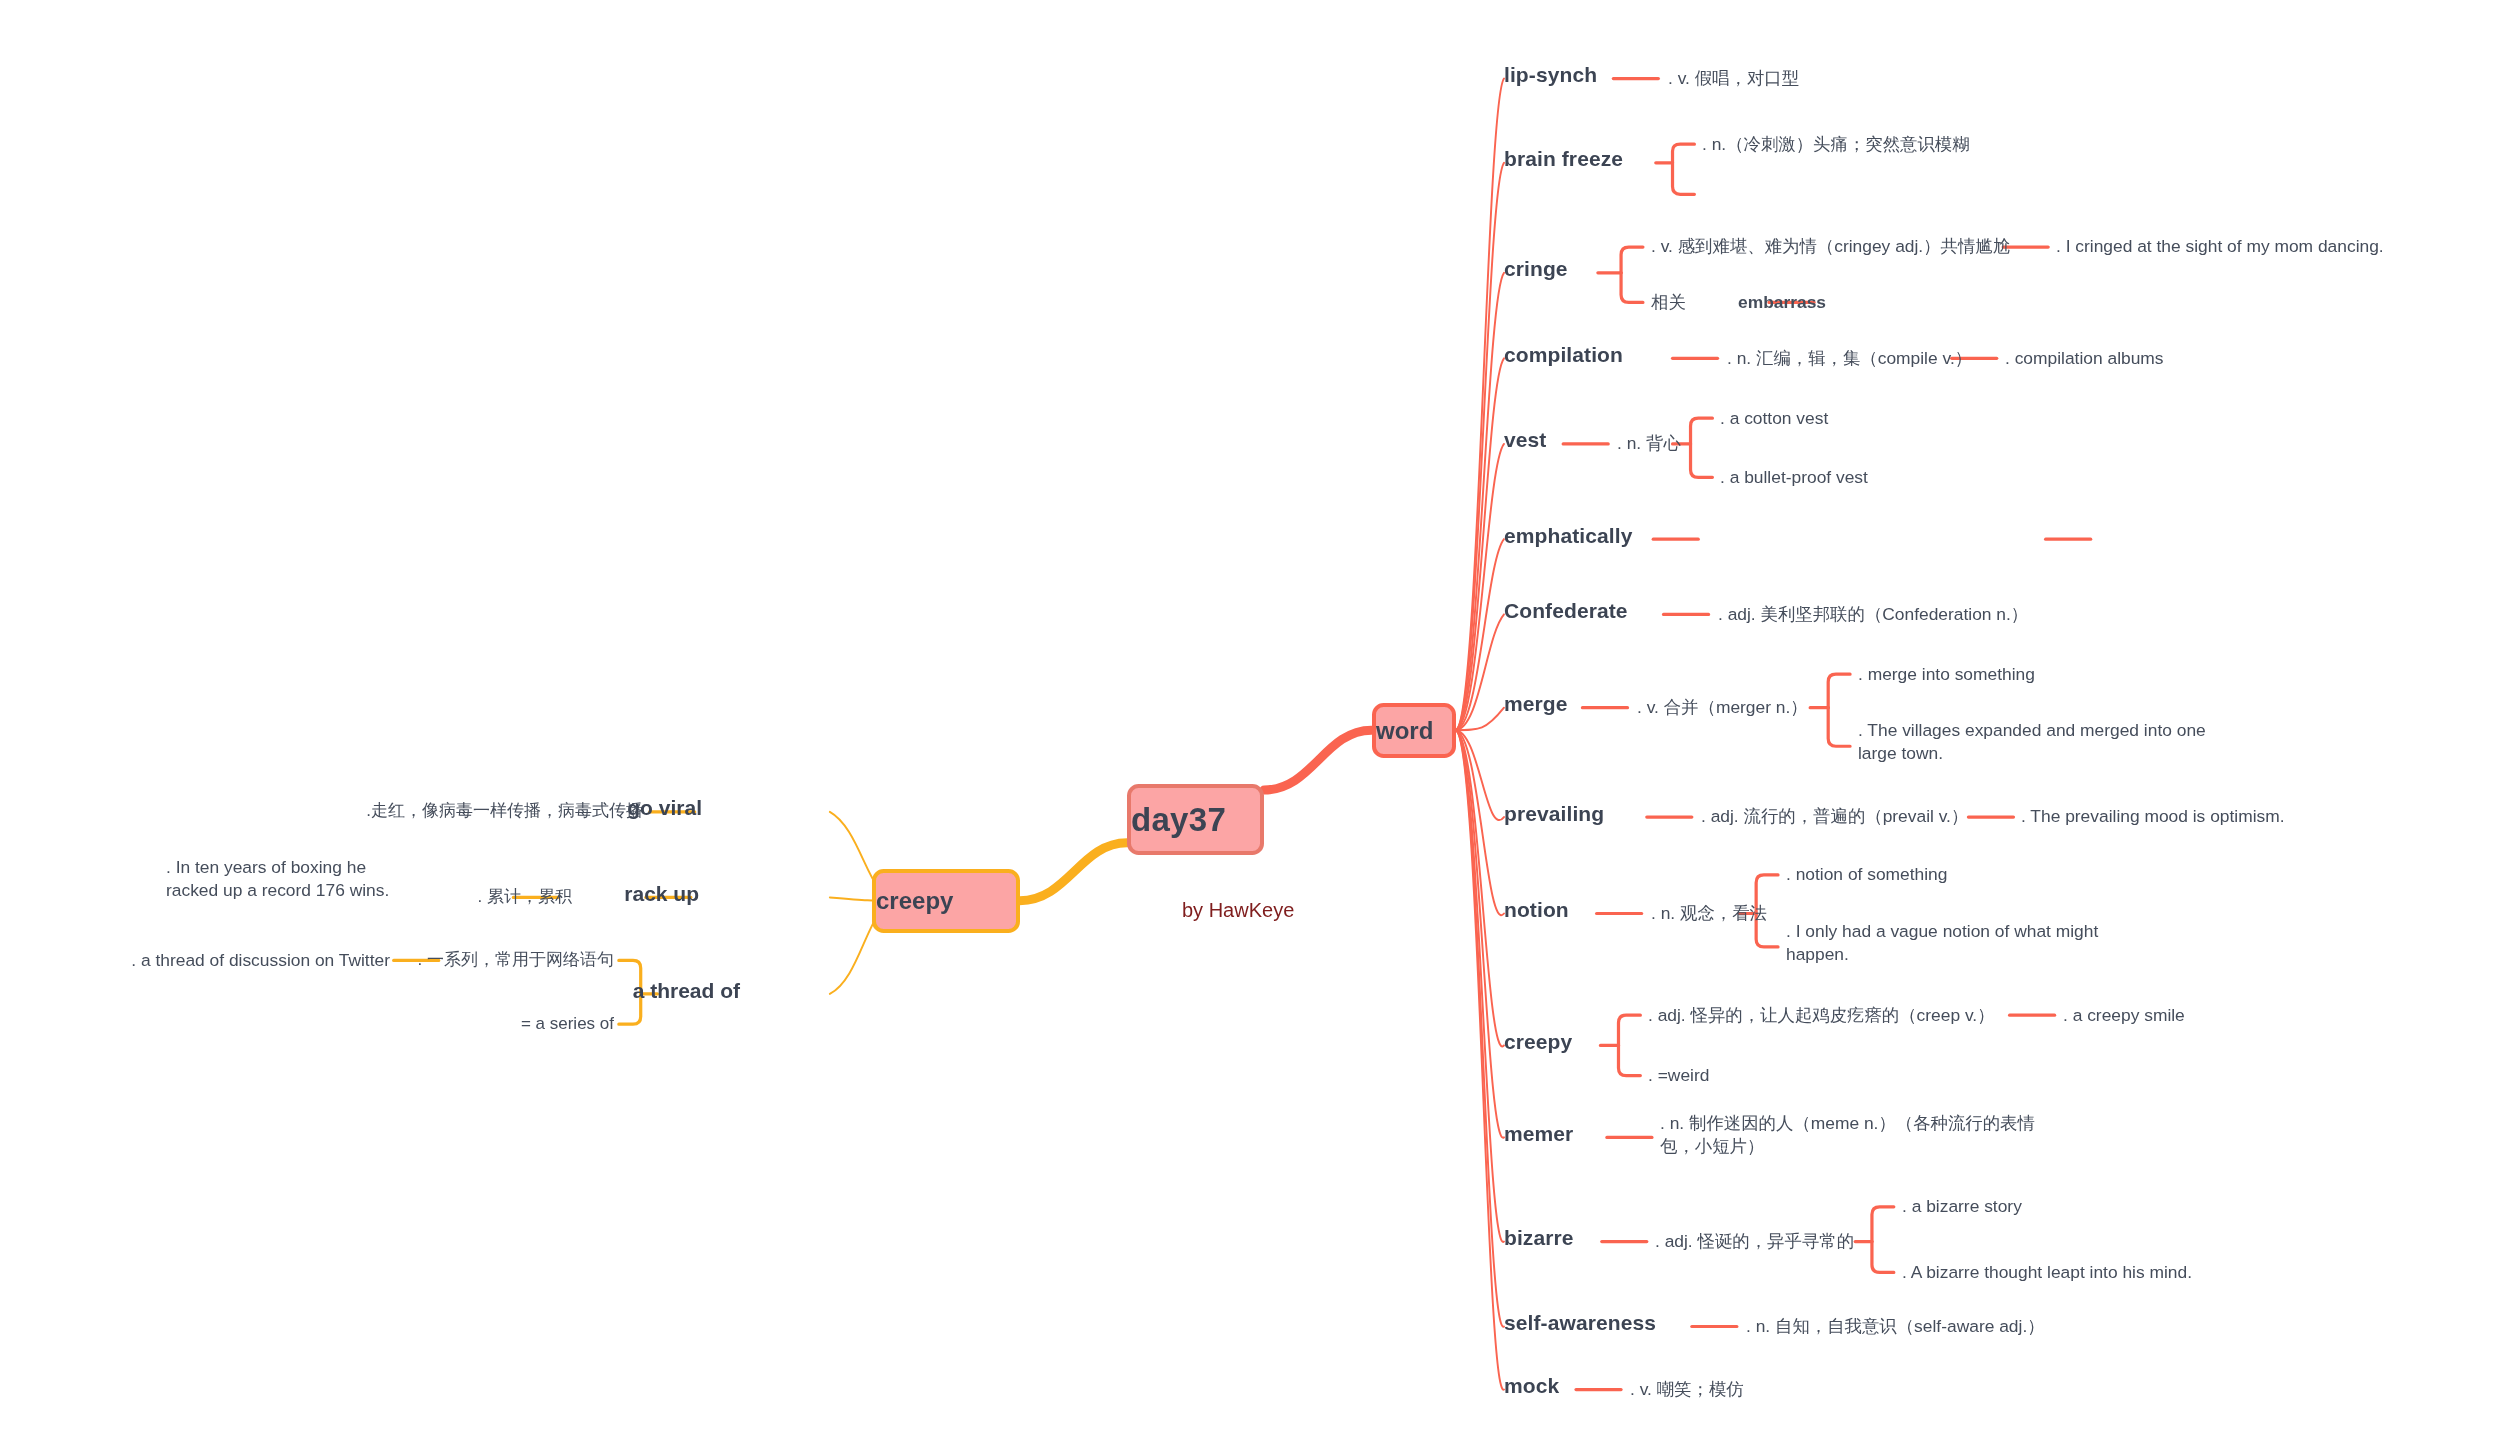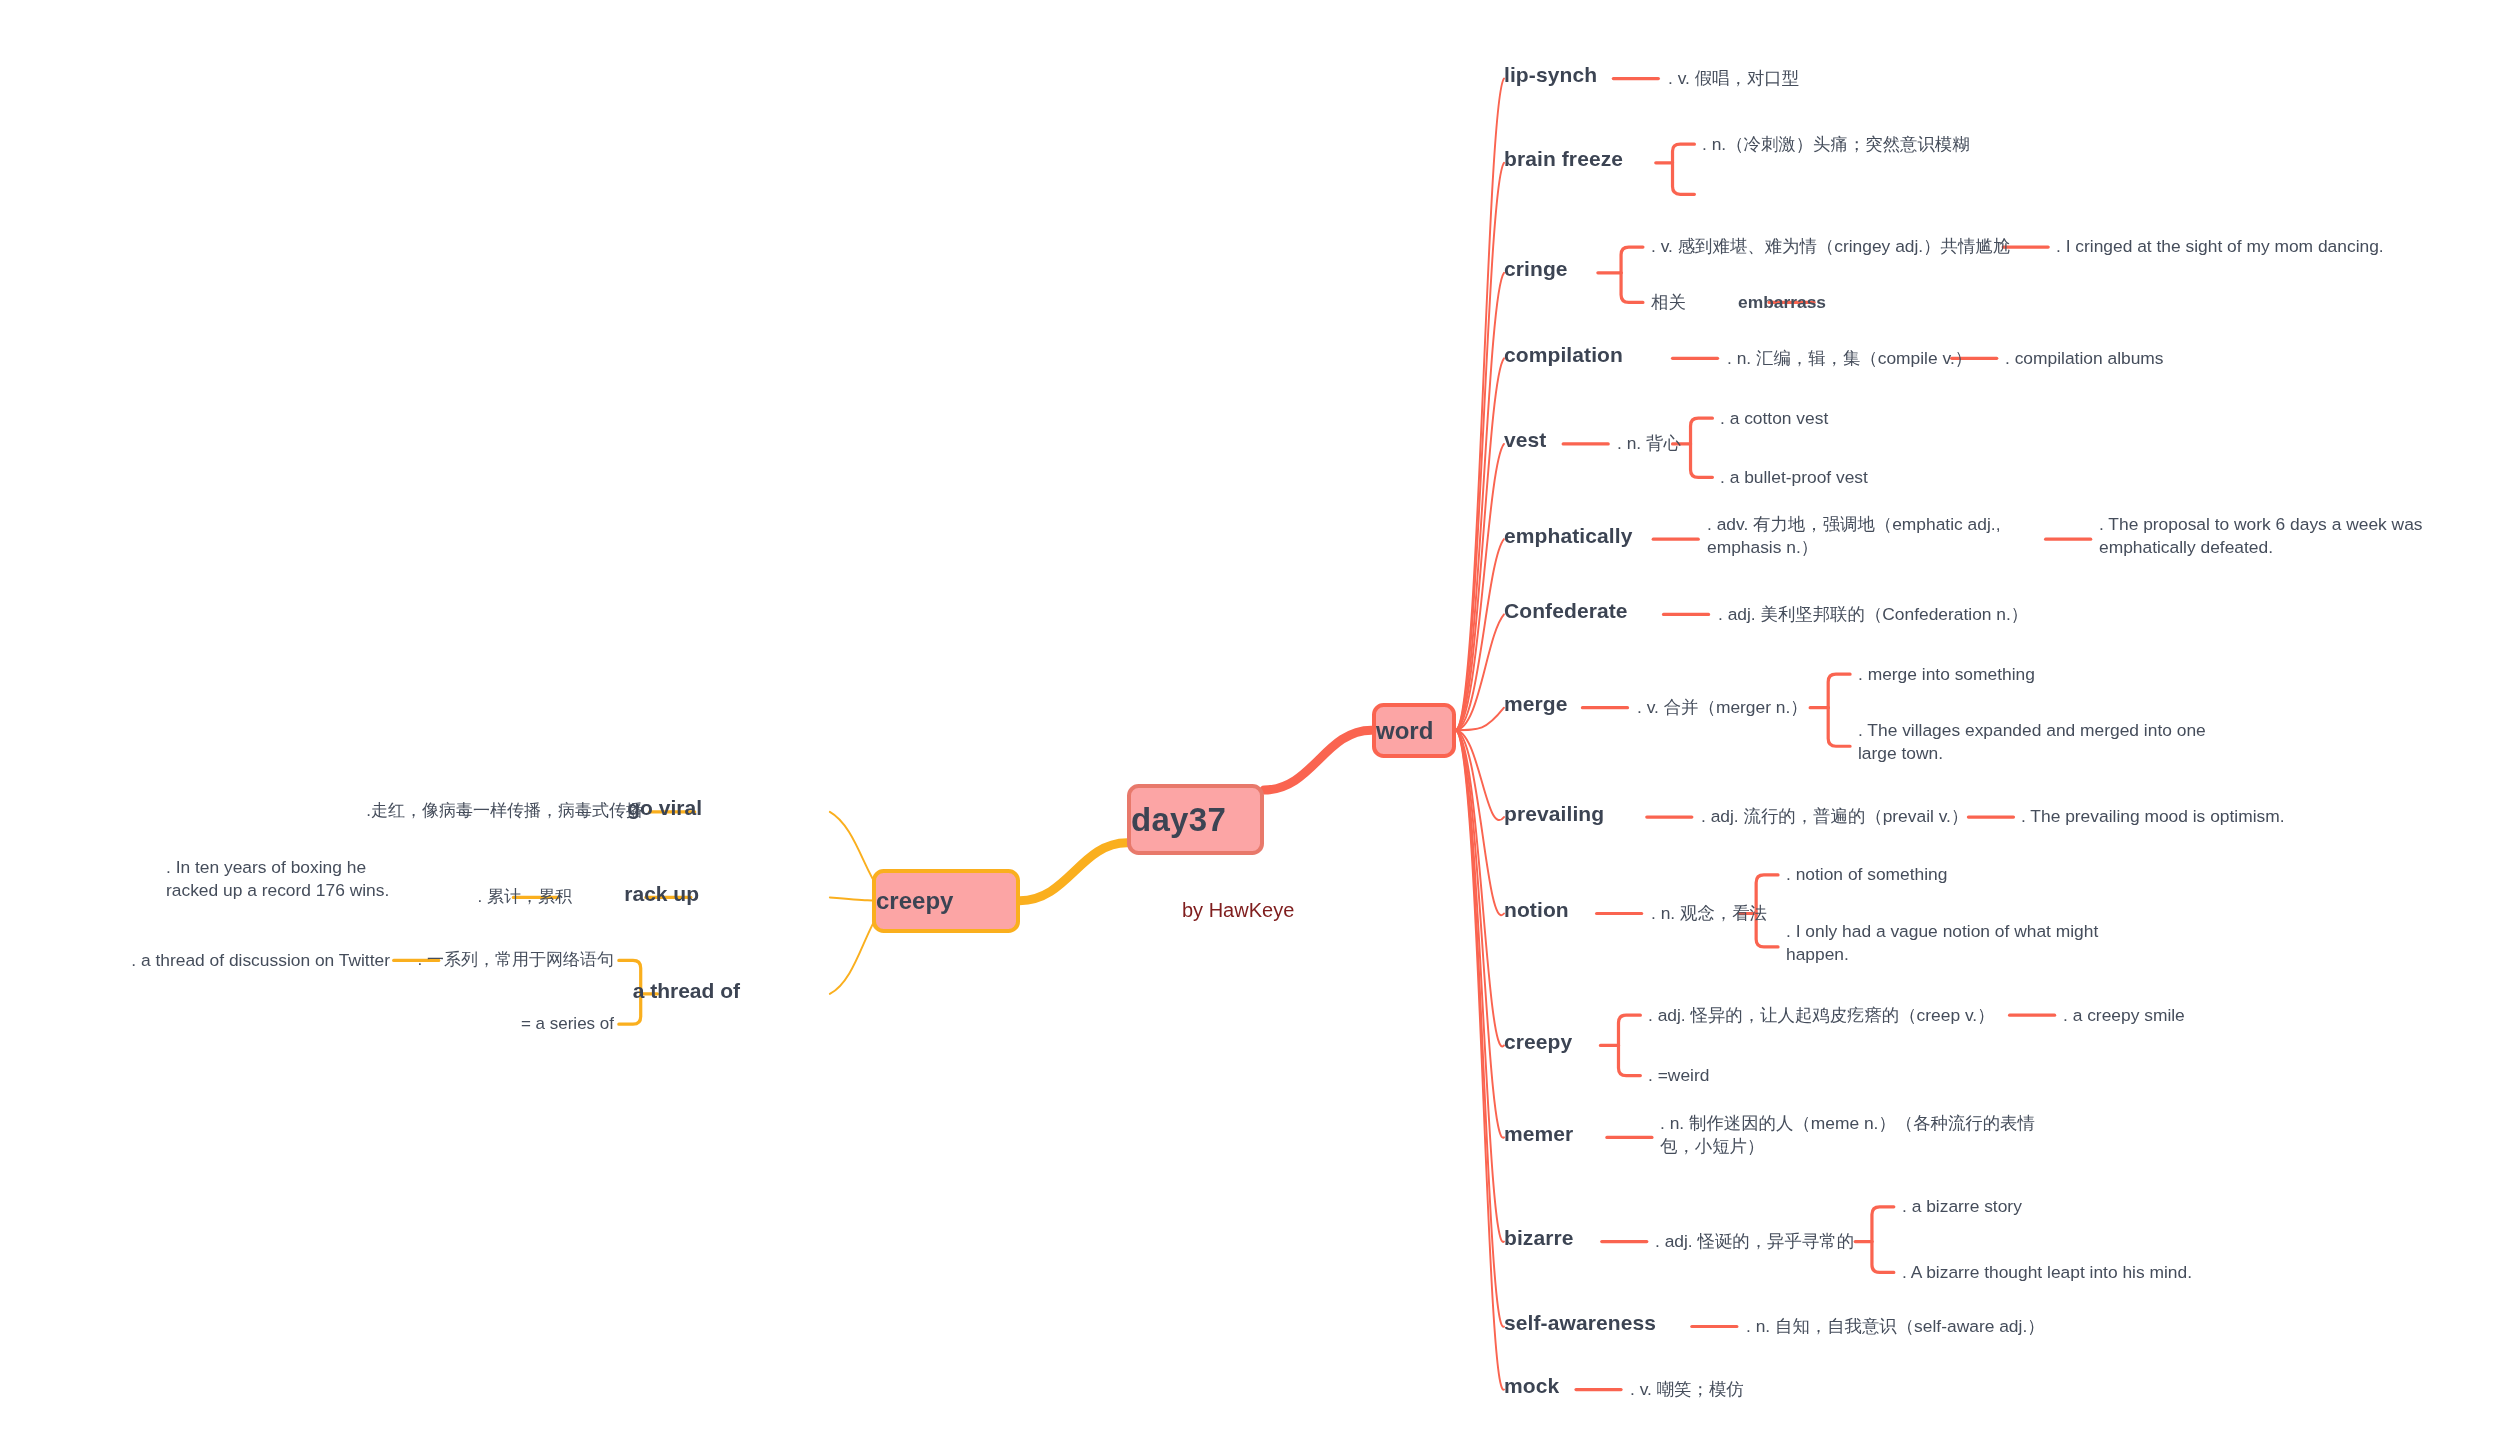--- a/index.html
+++ b/index.html
@@ -190,24 +190,20 @@
     <span>vest</span></div>
   <div class="node w-def" style="left:1617px;top:432px;">
     <span>. n. 背心</span></div>
   <div class="node w-ex" style="left:1720px;top:407px;">
     <span>. a cotton vest</span></div>
   <div class="node w-ex" style="left:1720px;top:466px;">
     <span>. a bullet-proof vest</span></div>
 
   <div class="node w-title" style="left:1504px;top:524px;">
     <span>emphatically</span></div>
-  <div class="node wrap w-def" style="left:1707px;top:513px;width:322px;">
-    <span>. adv. 有力地，强调地（emphatic adj., emphasis n.）</span></div>
-  <div class="node wrap w-ex" style="left:2099px;top:513px;width:386px;">
-    <span>. The proposal to work 6 days a week was emphatically defeated.</span></div>
 
   <div class="node w-title" style="left:1504px;top:599px;">
     <span>Confederate</span></div>
   <div class="node w-def" style="left:1718px;top:603px;">
     <span>. adj. 美利坚邦联的（Confederation n.）</span></div>
 
   <div class="node w-title" style="left:1504px;top:692px;">
     <span>merge</span></div>
   <div class="node w-def" style="left:1637px;top:696px;">
     <span>. v. 合并（merger n.）</span></div>

